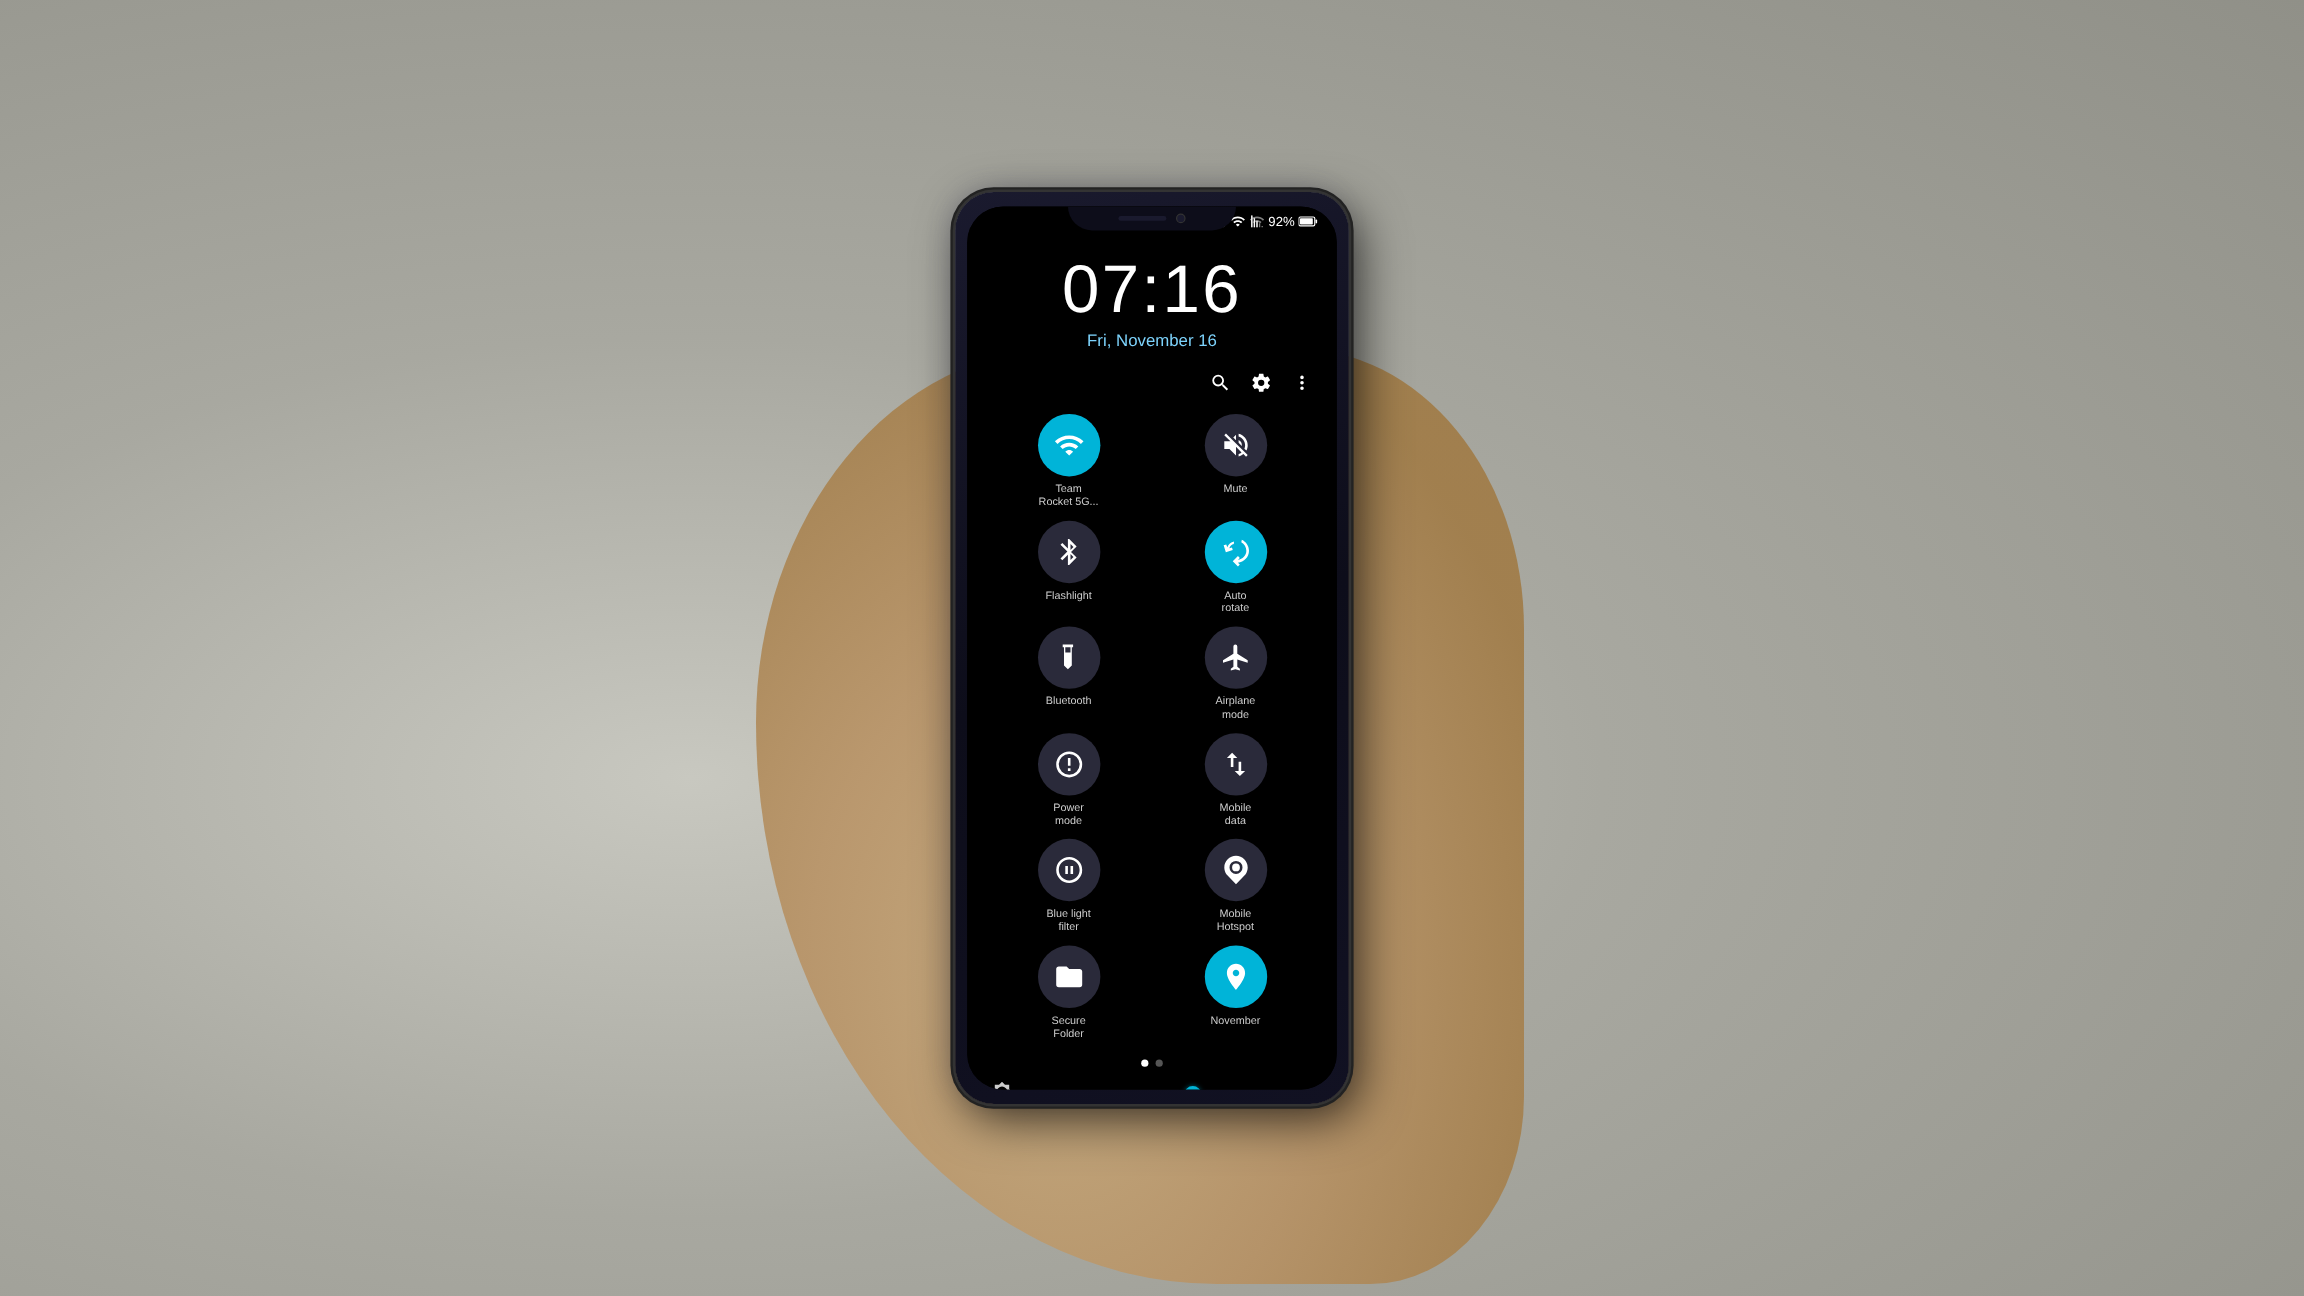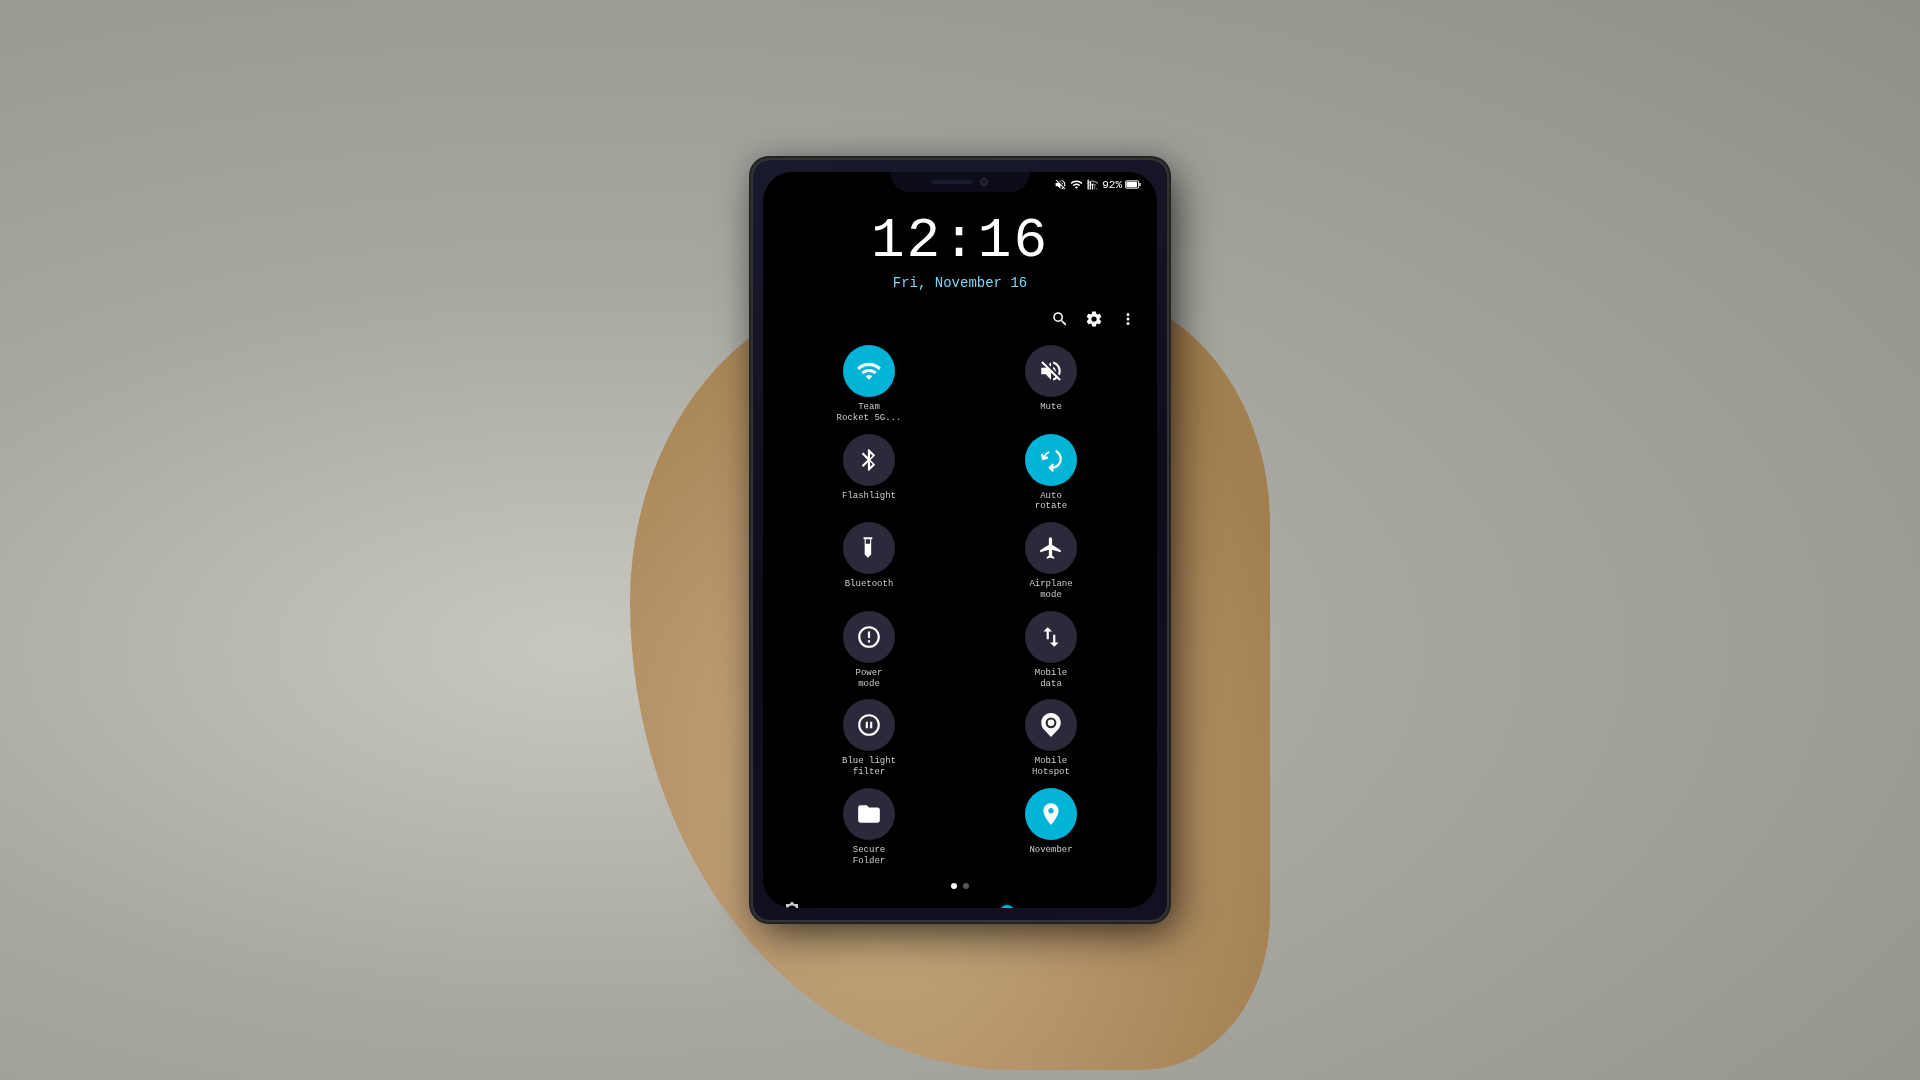--- a/index.html
+++ b/index.html
@@ -28,33 +28,32 @@
       height: 900px;
       display: flex;
       align-items: center;
       justify-content: center;
       z-index: 10;
     }
 
     
     .phone {
       position: relative;
-      width: 414px;
+      width: 328px;
       height: 760px;
       background: linear-gradient(160deg, #1a1a2e 0%, #0d0d1a 50%, #111122 100%);
-      border-radius: 16px;
+      border-radius: 32px;
       box-shadow:
         0 0 0 2px #333,
         0 0 0 4px #222,
         8px 12px 40px rgba(0,0,0,0.7),
         -4px -4px 20px rgba(80,80,120,0.2);
       overflow: hidden;
       display: flex;
       flex-direction: column;
-      font-family: Liberation Mono, monospace;
     }
 
     
     .screen {
       position: absolute;
       top: 12px;
       left: 10px;
       right: 10px;
       bottom: 12px;
       background: #000;
@@ -354,21 +353,21 @@
 
           <svg class="icon-svg" style="width:16px;height:13px;" viewBox="0 0 24 12">
             <rect x="0.5" y="0.5" width="20" height="11" rx="2" fill="none" stroke="#fff" stroke-width="1.5"></rect>
             <rect x="21.5" y="3.5" width="2" height="5" rx="1" fill="#fff"></rect>
             <rect x="2" y="2" width="16" height="8" rx="1" fill="#fff"></rect>
           </svg>
         </div>
       </div>
 
       <div class="clock-area">
-        <div class="clock-time">12:16</div>
+        <div class="clock-time">07:16</div>
         <div class="clock-date">Fri, November 16</div>
       </div>
 
       <div class="quick-settings">
 
         <div class="qs-actions">
           <span class="qs-action-icon">
             <svg style="width:18px;height:18px;fill:#fff;" viewBox="0 0 24 24">
                 <path d="M9.5,3A6.5,6.5 0 0,1 16,9.5C16,11.11 15.41,12.59 14.44,13.73L14.71,14H15.5L20.5,19L19,20.5L14,15.5V14.71L13.73,14.44C12.59,15.41 11.11,16 9.5,16A6.5,6.5 0 0,1 3,9.5A6.5,6.5 0 0,1 9.5,3M9.5,5C7,5 5,7 5,9.5C5,12 7,14 9.5,14C12,14 14,12 14,9.5C14,7 12,5 9.5,5Z"></path>
               </svg>

